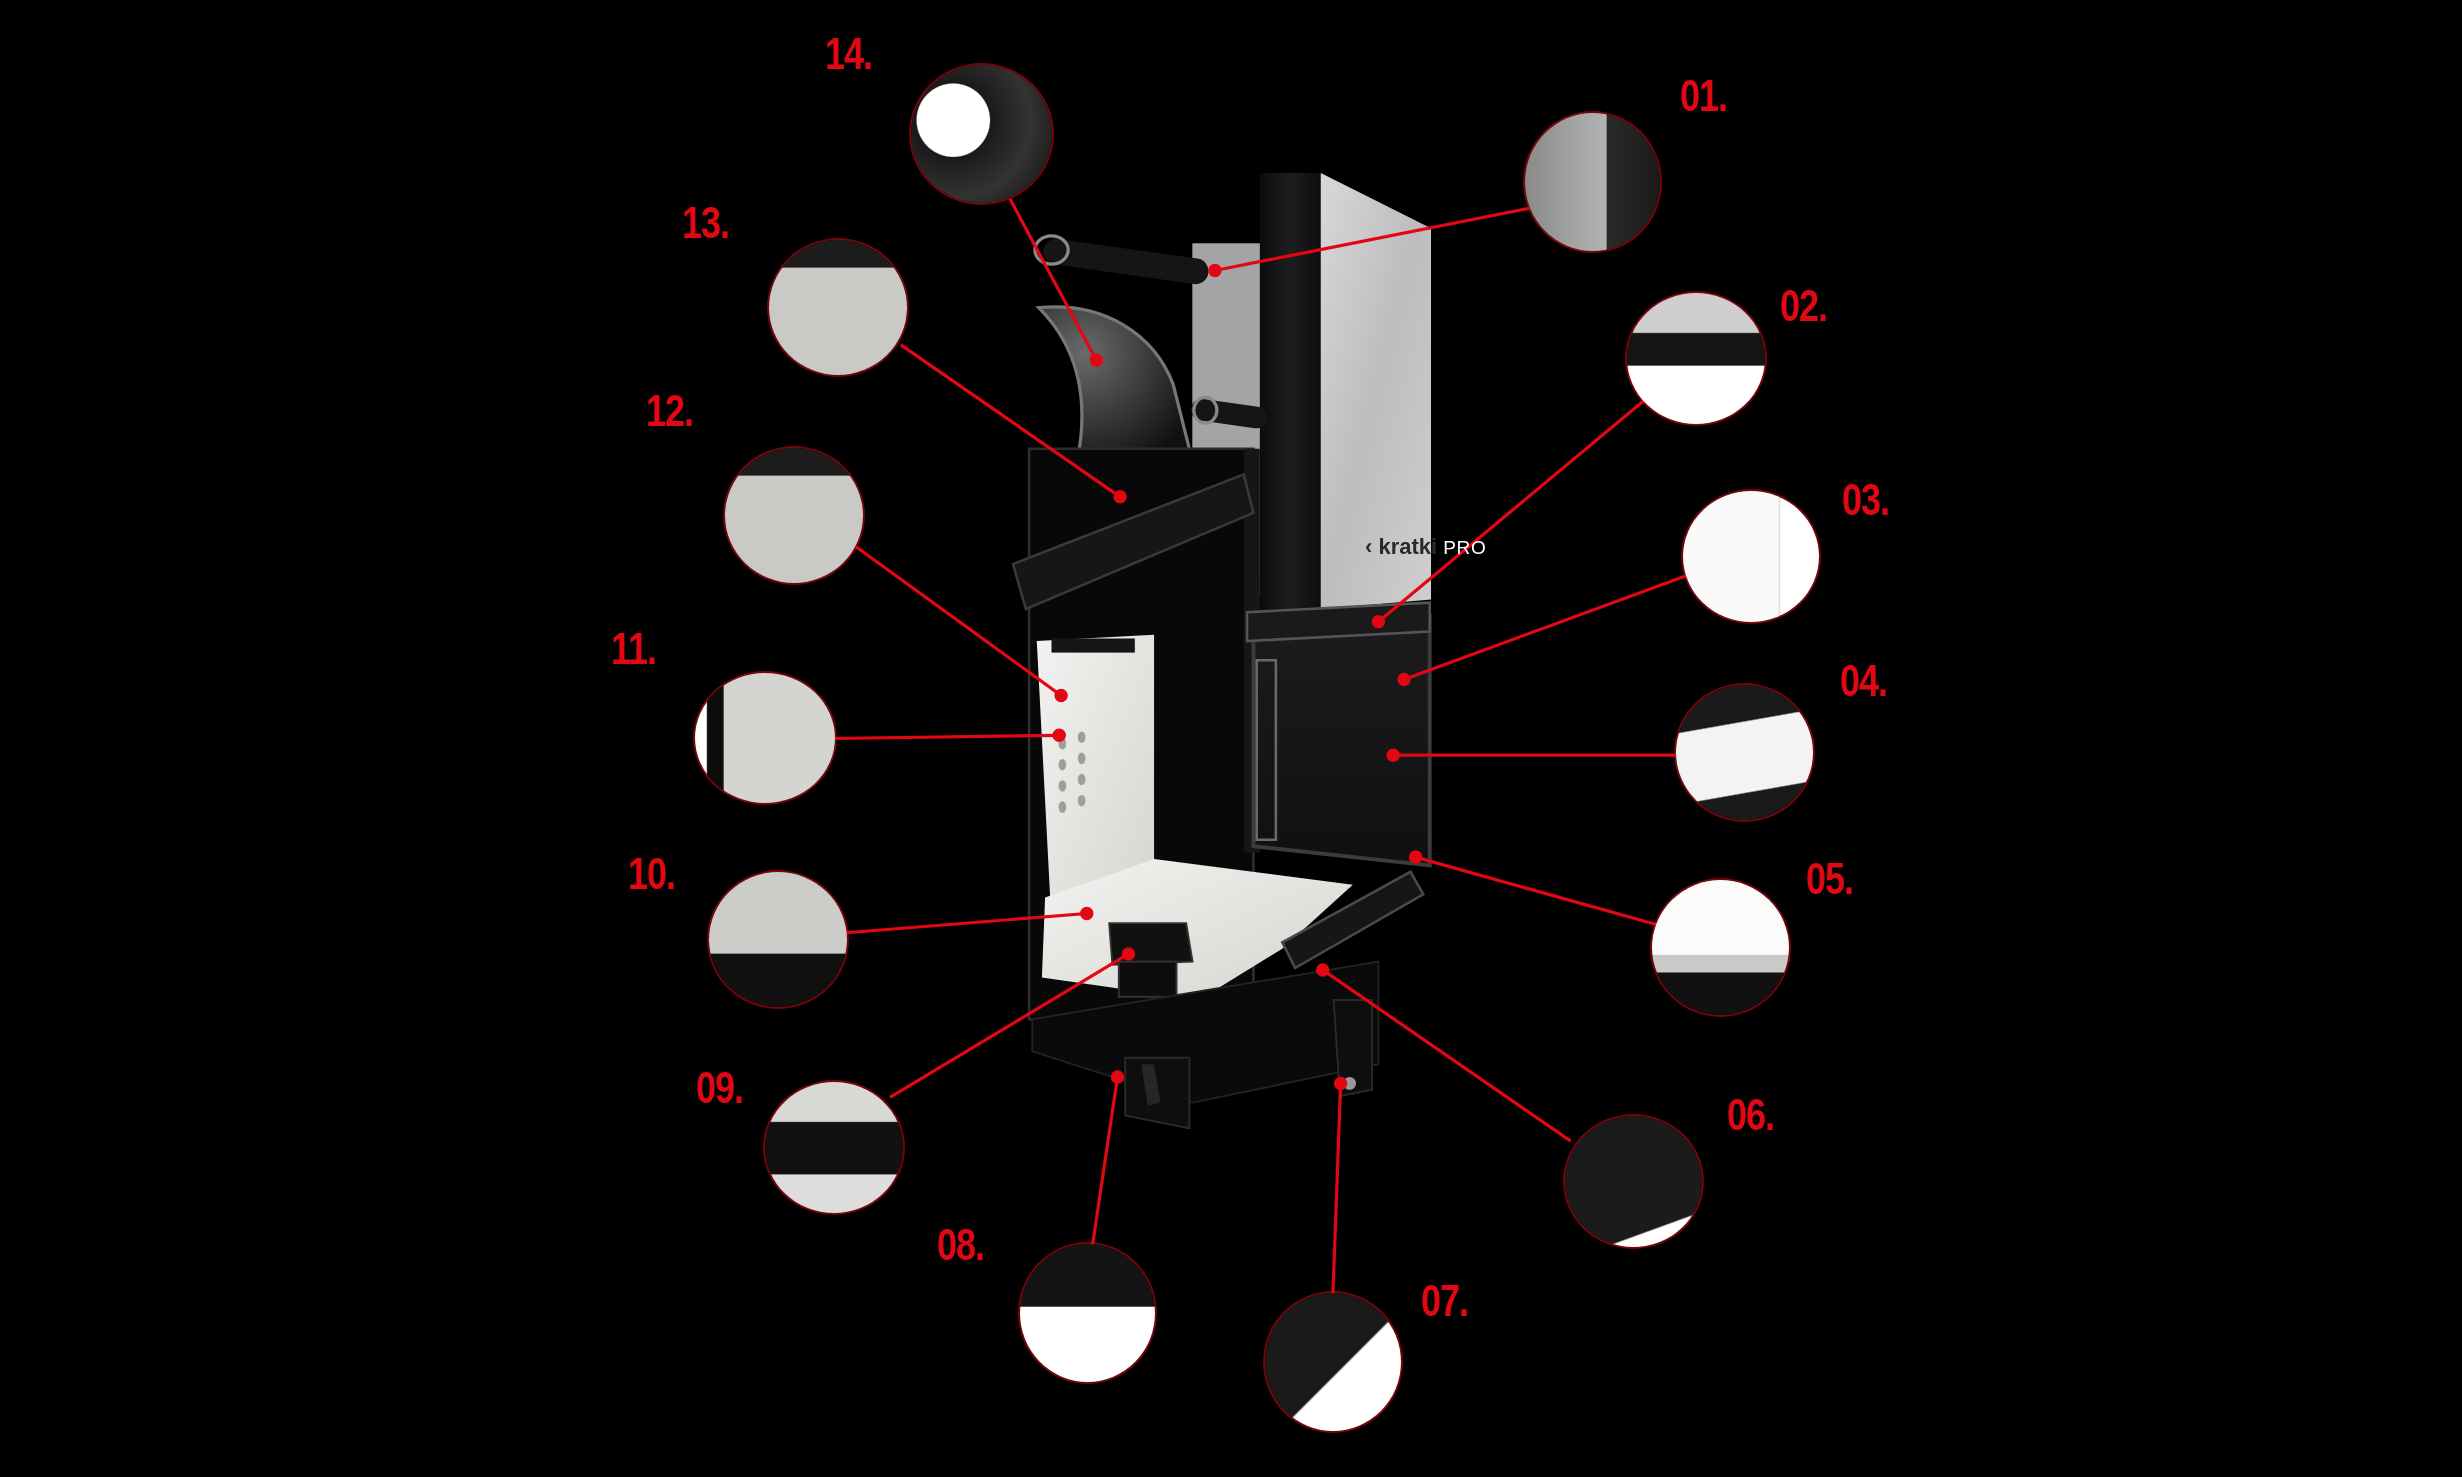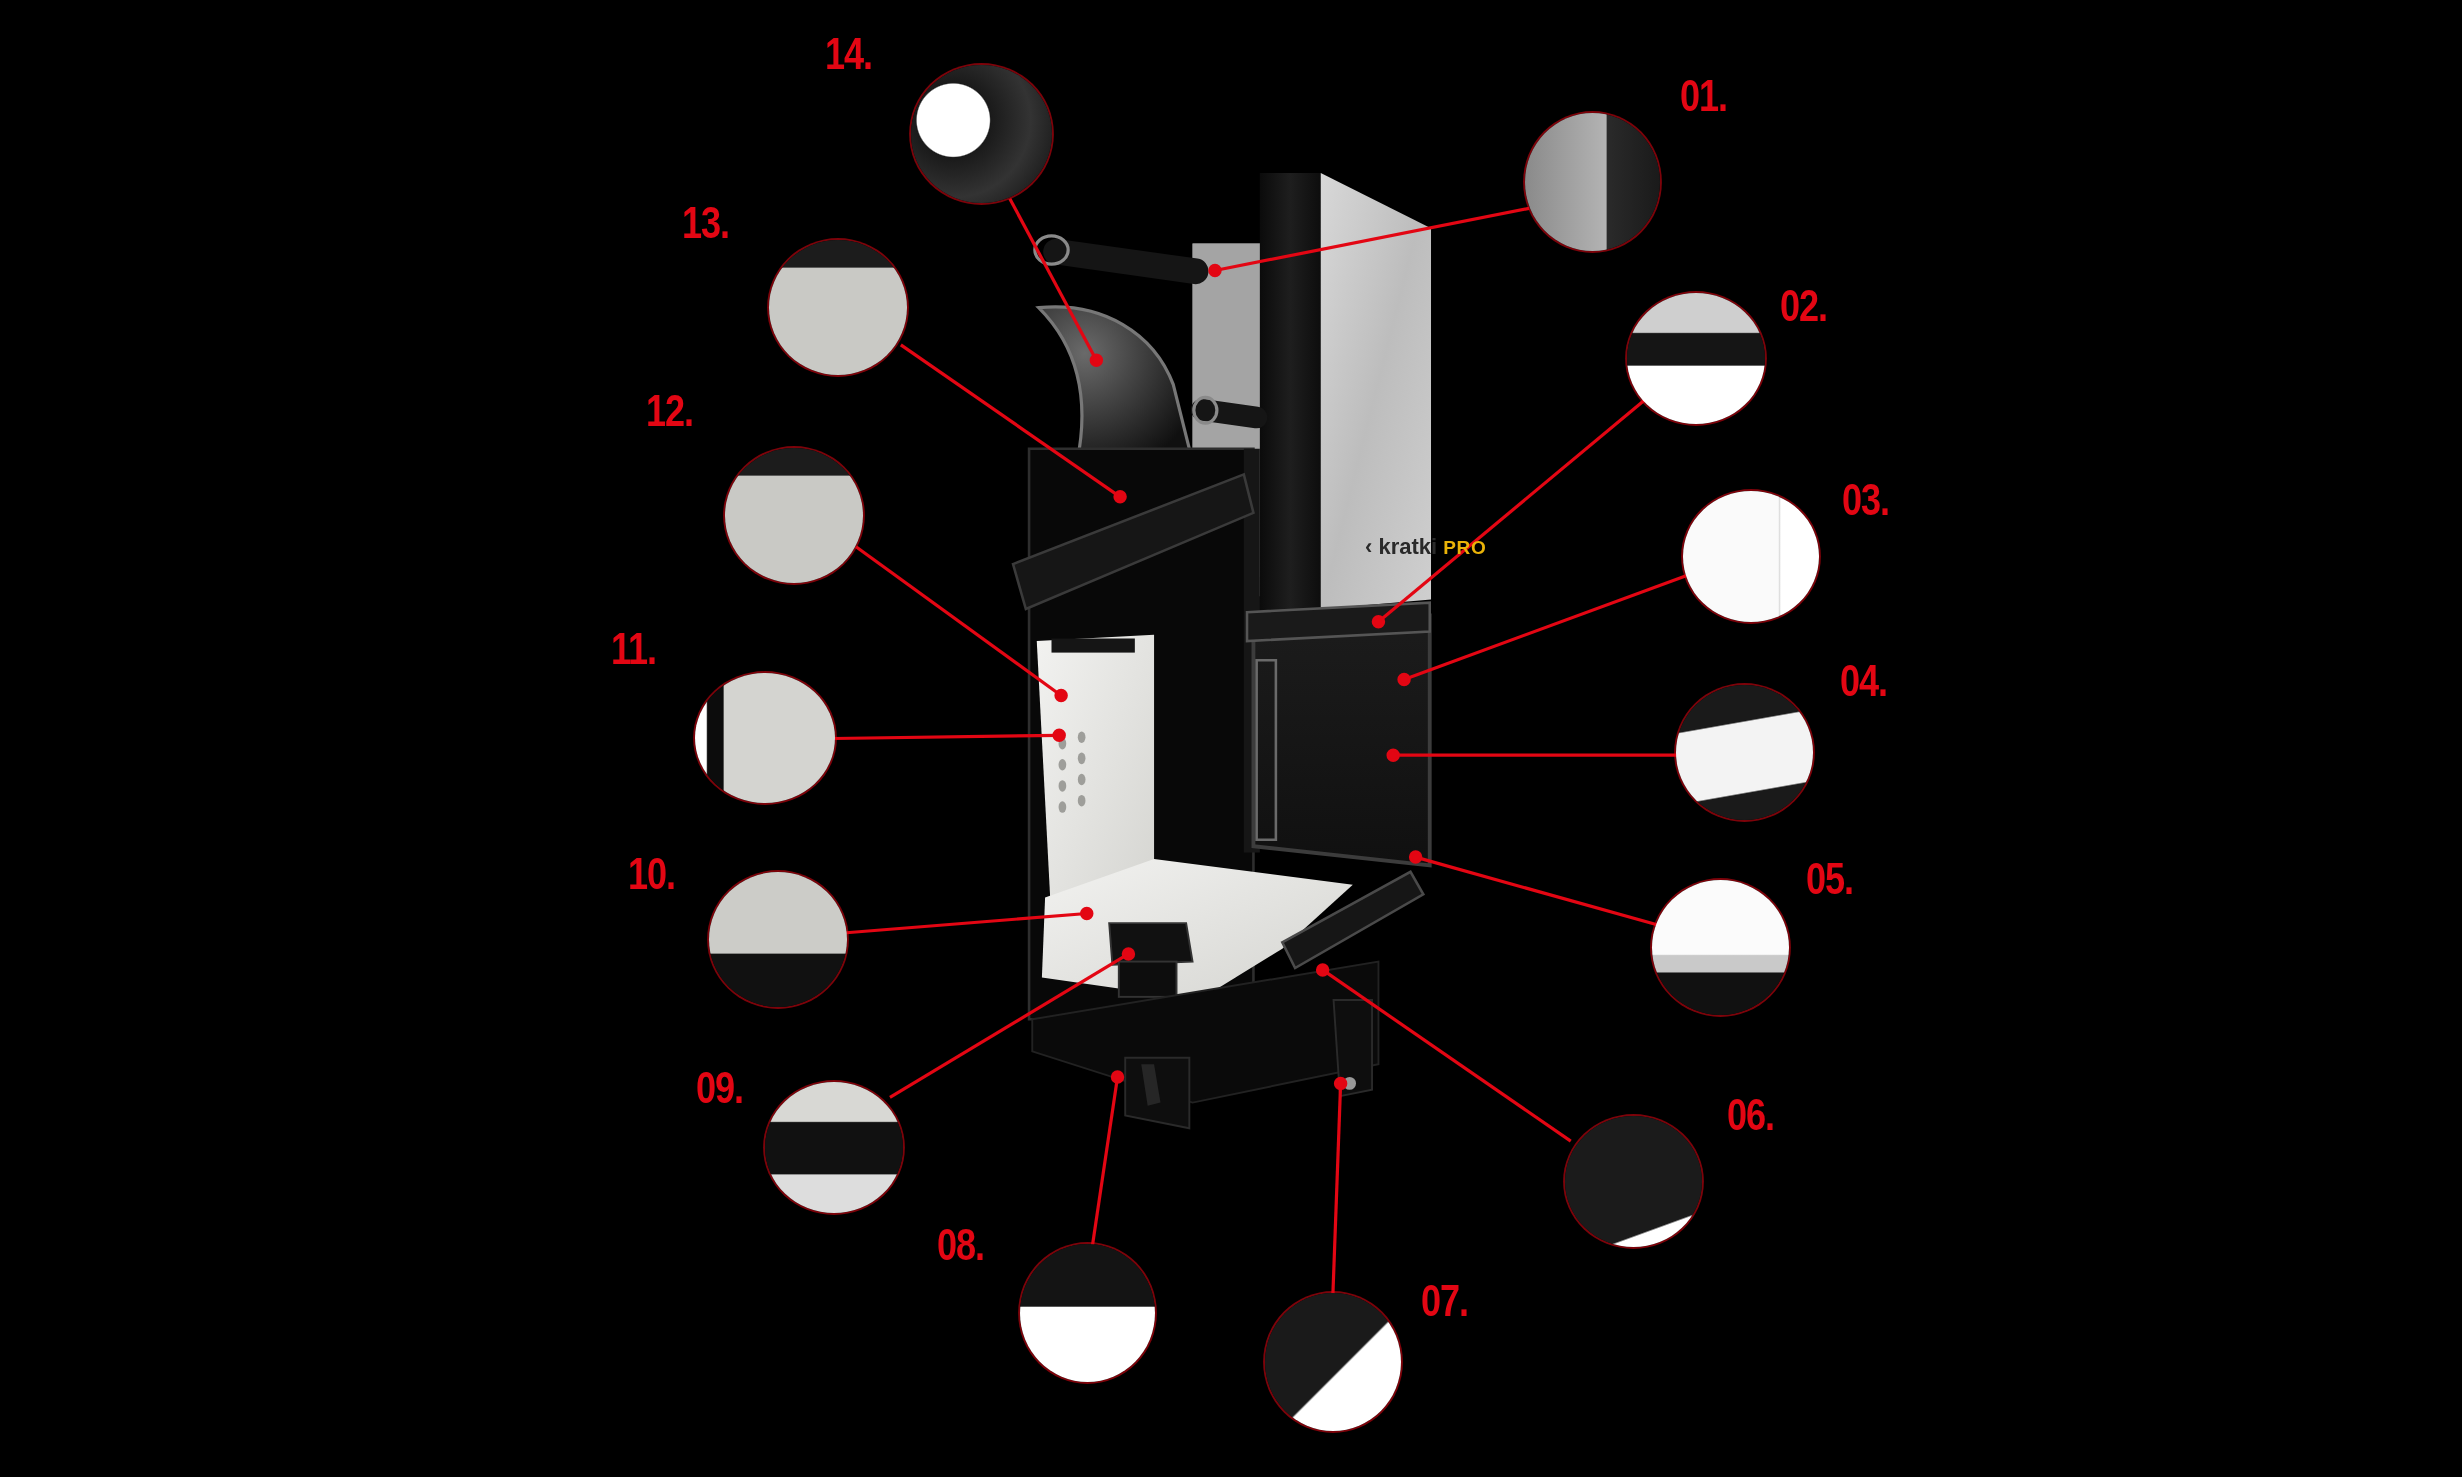--- a/index.html
+++ b/index.html
@@ -9,21 +9,21 @@
     position:absolute; color:#e30613; font-family:"Liberation Sans", sans-serif;
     font-weight:700; font-size:44px; letter-spacing:-1.3px; line-height:1;
     transform:scaleX(0.82); transform-origin:left top;
   }
   .callout {
     position:absolute; border-radius:50%; overflow:hidden;
     box-shadow:0 0 0 1.9px rgba(227,6,19,0.55);
   }
   .leaders { position:absolute; left:0; top:0; width:2462px; height:1477px; }
   .logo { position:absolute; font-weight:700; color:#2a2a2a; font-size:22px; }
-  .logo .pro { font-weight:700; color:#eab308; font-size:19px; letter-spacing:0.6px; }
+  .logo .pro { font-weight:400; color:#ffffff; font-size:19px; letter-spacing:0.6px; }
 </style>
 </head>
 <body>
 
 <div class="stage">
 
   <svg class="leaders" viewBox="0 0 3840 2304" width="2462" height="1477">
     <defs>
       <linearGradient id="steel" x1="0" y1="0" x2="1" y2="1">
         <stop offset="0" stop-color="#d8d8d8"></stop>

